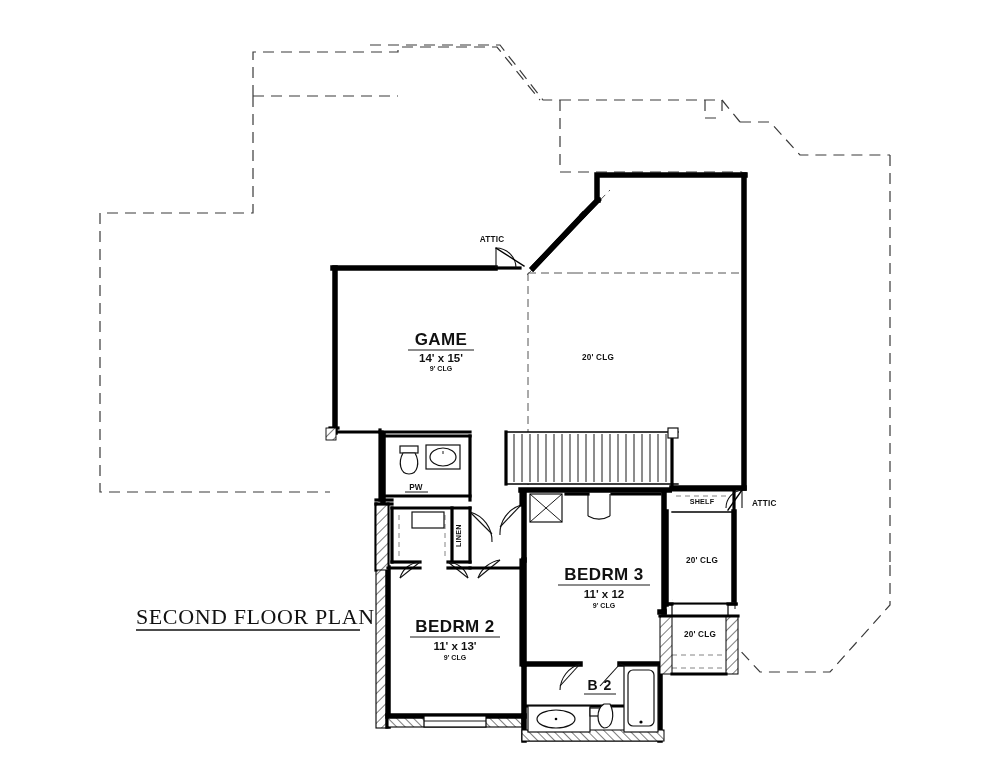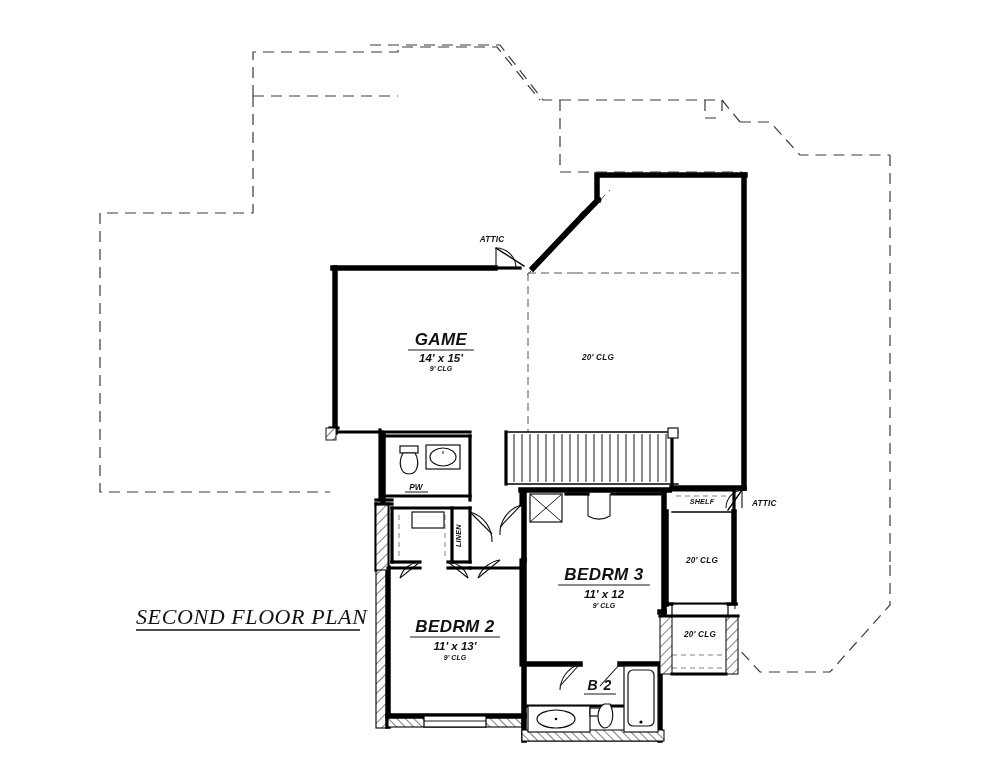--- a/index.html
+++ b/index.html
@@ -9,21 +9,20 @@
   }
   body {
     font-family: "Liberation Sans", sans-serif;
   }
   #plan-root {
     position: relative;
     width: 924px;
     height: 773px;
     background: #ffffff;
     overflow: hidden;
-    font-style: italic;
   }
   svg#floorplan {
     display: block;
     width: 1000px;
     height: 773px;
   }
   
   .wall-heavy   { stroke: #000; stroke-width: 5.5; fill: none; stroke-linecap: square; }
   .wall-med     { stroke: #000; stroke-width: 3.2; fill: none; stroke-linecap: square; }
   .wall-thin    { stroke: #000; stroke-width: 1.4; fill: none; stroke-linecap: square; }

